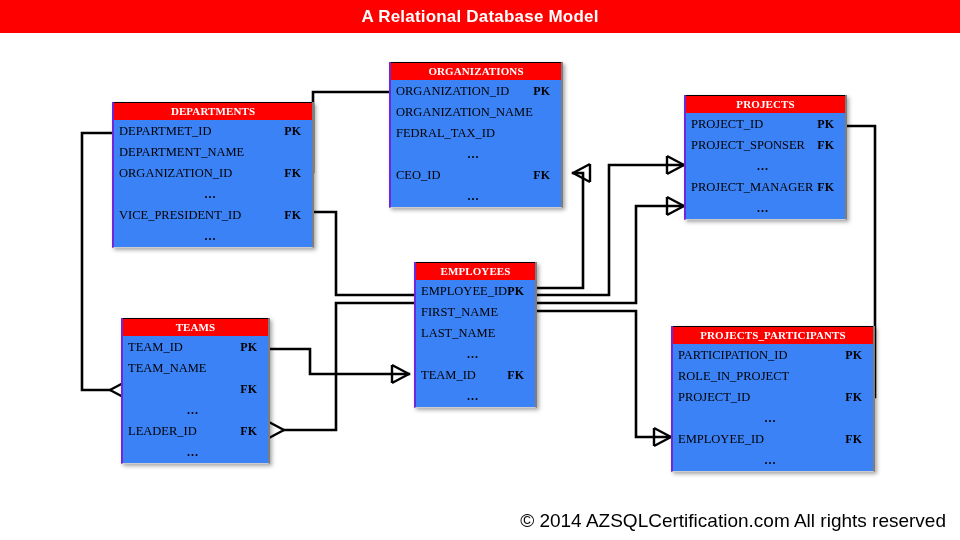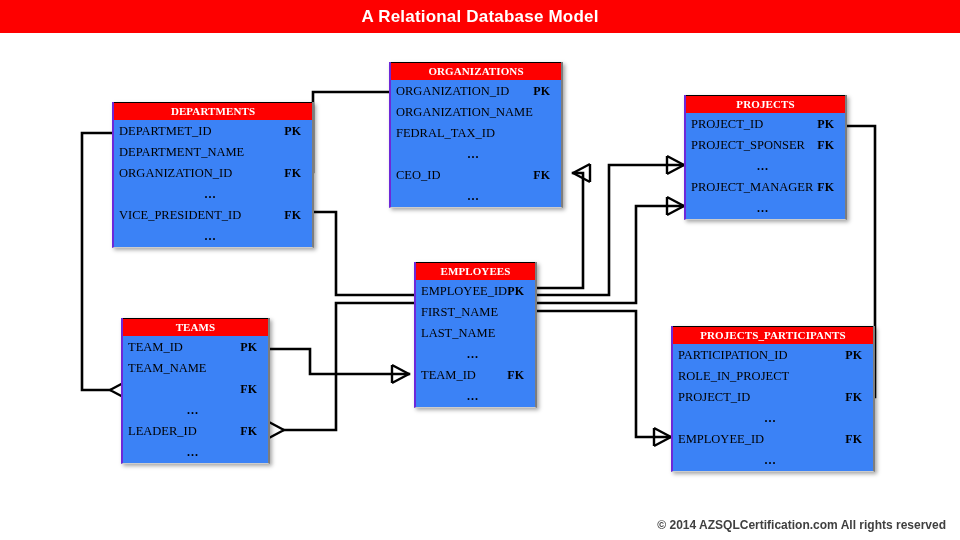--- a/index.html
+++ b/index.html
@@ -59,21 +59,21 @@
   }
   .row.ellipsis{text-align:center;color:#000;font-weight:bold;letter-spacing:1px;font-size:12px;}
   .row.ellipsis .fname{display:block;text-align:center;}
 
   
   #wires{position:absolute;left:0;top:0;width:960px;height:540px;z-index:2;}
 
   
   .footer{
     position:absolute;right:14px;bottom:8px;
-    font-size:12px;color:#404040;white-space:nowrap;font-weight:bold;
+    font-size:19px;color:#000000;white-space:nowrap;
   }
 </style>
 </head>
 <body>
 
 <div id="canvas">
 
   <div class="titlebar">
     <div class="title">A Relational Database Model</div>
   </div>

